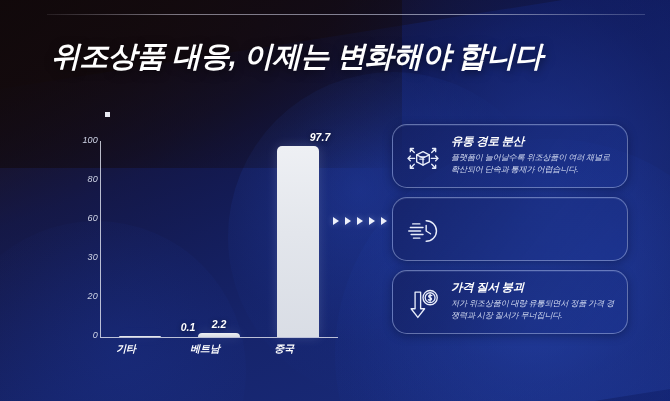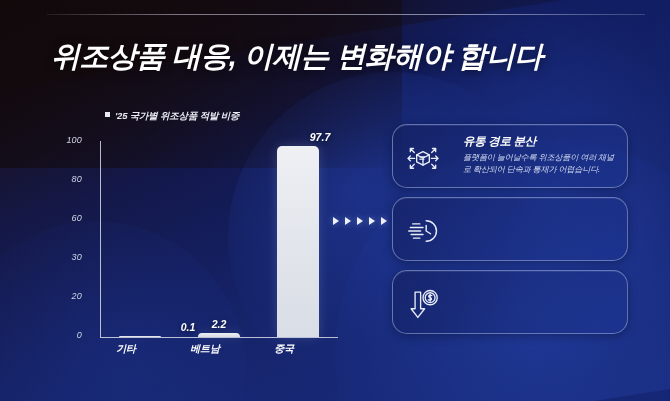--- a/index.html
+++ b/index.html
@@ -40,21 +40,21 @@
   
   .chart-wrap{position:absolute;left:36px;top:110px;width:310px;height:250px;}
   .chart-caption{position:absolute;left:69px;top:0px;
     font-size:9.5px;font-weight:bold;color:#e9eaf2;letter-spacing:-.2px;white-space:nowrap;}
   .chart-caption .bullet{display:inline-block;width:5px;height:5px;background:#e9eaf2;
     margin-right:5px;vertical-align:2px;}
 
   .plot{position:absolute;left:0;top:26px;width:310px;height:200px;}
   .axis-y{position:absolute;left:64px;top:5px;width:1px;height:196px;background:rgba(223,226,238,.82);}
   .axis-x{position:absolute;left:64px;top:201px;width:238px;height:1px;background:rgba(223,226,238,.82);}
-  .ytick{position:absolute;right:16px;width:58px;text-align:right;
+  .ytick{position:absolute;right:0;width:58px;text-align:right;
     font-size:9px;color:#cfd4e6;letter-spacing:.2px;}
   .ytick-wrap{position:absolute;left:0;top:0;width:62px;height:201px;}
 
   .bars{position:absolute;left:64px;top:5px;width:238px;height:196px;}
   .bar-slot{position:absolute;bottom:0;width:52px;}
   .bar{position:absolute;bottom:0;left:50%;transform:translateX(-50%);width:42px;
     background:linear-gradient(180deg,#eef0f4 0%,#e3e6ec 46%,#d9dde5 100%);
     border-radius:5px 5px 0 0;box-shadow:0 0 12px rgba(210,220,255,.18);}
   .bar-val{position:absolute;left:50%;transform:translateX(-50%);
     font-size:10.5px;font-weight:bold;color:#ffffff;white-space:nowrap;
@@ -67,21 +67,21 @@
   .tri{width:0;height:0;border-left:6px solid #eef1fb;
     border-top:4.5px solid transparent;border-bottom:4.5px solid transparent;
     filter:drop-shadow(0 0 3px rgba(190,210,255,.45));}
 
   
   .cards{position:absolute;left:392px;top:124px;width:238px;}
   .card{position:relative;box-sizing:border-box;width:236px;border-radius:15px;
     border:1px solid rgba(176,192,235,.50);
     background:linear-gradient(128deg,rgba(20,30,92,.62) 0%,rgba(24,42,120,.52) 52%,rgba(28,52,146,.44) 100%);
     box-shadow:inset 0 1px 0 rgba(200,215,255,.10),0 2px 10px rgba(4,8,30,.35);
-    padding:9px 12px 9px 10px;display:flex;align-items:flex-start;gap:20px;margin-bottom:9px;}
+    padding:9px 12px 9px 10px;display:flex;align-items:flex-start;gap:8px;margin-bottom:9px;}
   .card-icon{flex:0 0 40px;height:40px;display:flex;align-items:center;justify-content:center;margin-top:4px;}
   .card-icon svg{display:block;}
   .card-body{flex:1 1 auto;min-width:0;padding-top:1px;}
   .card-title{font-size:11.5px;font-weight:bold;color:#ffffff;letter-spacing:-.3px;
     margin-bottom:3px;line-height:1.2;}
   .card-desc{font-size:8.2px;line-height:1.52;color:#d4dcf2;letter-spacing:-.25px;}
 </style>
 </head>
 <body>
 
@@ -94,21 +94,21 @@
   <div class="bg-circle-b"></div>
   <div class="bg-arc"></div>
   <div class="bg-dark-top"></div>
   <div class="top-rule"></div>
 
   <div class="title">위조상품 대응, 이제는 변화해야 합니다</div>
 
   <div class="chart-wrap">
 
     <div class="chart-caption">
-      <span class="bullet"></span><span>'25 국가별 위조상품 적발 비중</span>
+      <span class="bullet"></span>
     </div>
 
     <div class="plot">
 
       <div class="ytick-wrap">
         <div class="ytick" style="top:-1px">100</div>
         <div class="ytick" style="top:38px">80</div>
         <div class="ytick" style="top:77px">60</div>
         <div class="ytick" style="top:116px">30</div>
         <div class="ytick" style="top:155px">20</div>
@@ -182,16 +182,20 @@
 
     <div class="card">
       <div class="card-icon">
         <svg width="38" height="38" viewBox="0 0 48 48" fill="none" stroke="#e8edfb" stroke-width="1.7" stroke-linecap="round" stroke-linejoin="round">
           <path d="M14 9 L21 9 L21 30 L26 30 L17.5 41 L9 30 L14 30 Z"></path>
           <circle cx="33" cy="16" r="9"></circle>
           <circle cx="33" cy="16" r="6.2"></circle>
           <path d="M33 11.5 L33 20.5 M35.2 13.4 C34.4 12.6 31.2 12.4 31.2 14.4 C31.2 16.4 34.8 15.6 34.8 17.6 C34.8 19.6 31.6 19.4 30.8 18.6"></path>
         </svg>
       </div>
+      <div class="card-body">
+        <div class="card-title">가격 질서 붕괴</div>
+        <div class="card-desc">저가 위조상품이 대량 유통되면서 정품 가격 경쟁력과 시장 질서가 무너집니다.</div>
+      </div>
     </div>
 
   </div>
 </div>
 
 </body></html>

